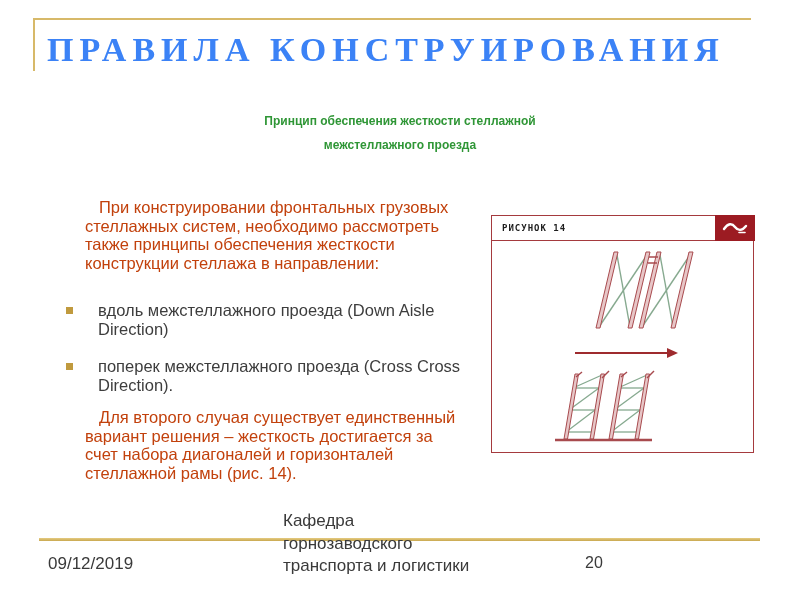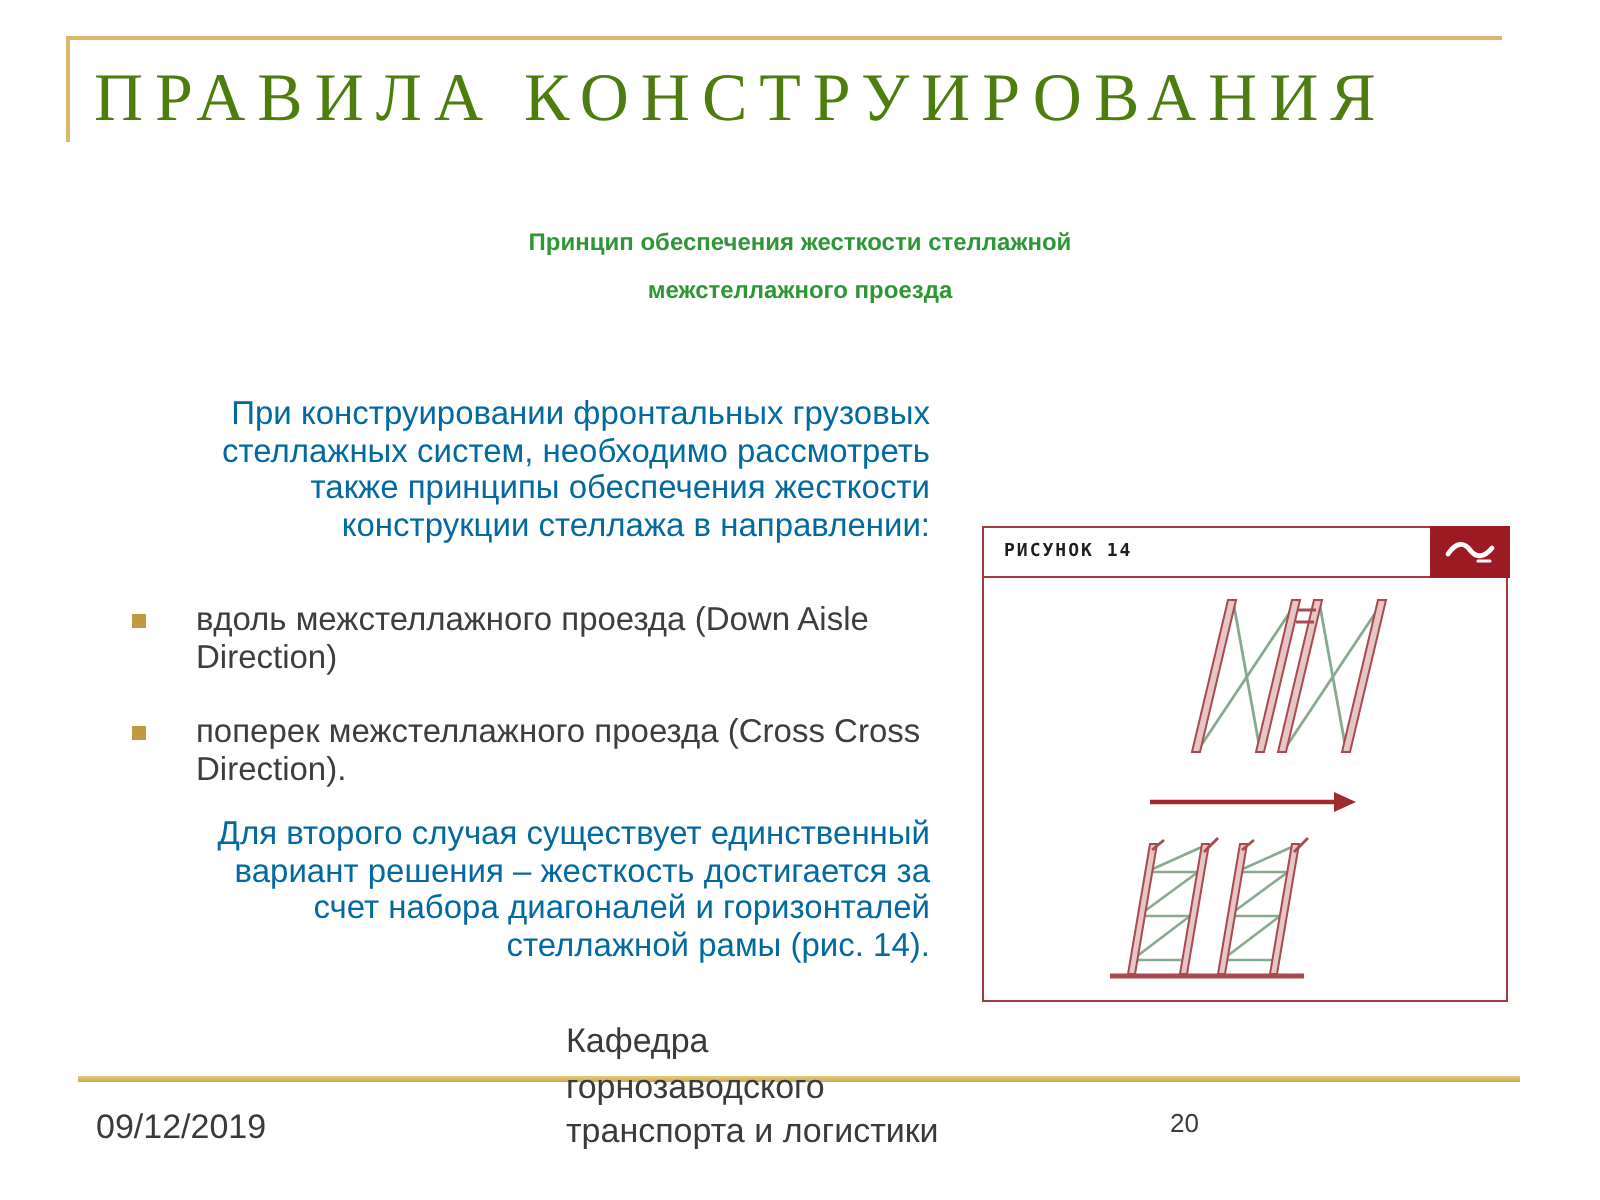--- a/index.html
+++ b/index.html
@@ -10,50 +10,49 @@
   }
   .slide { position:relative; width:800px; height:600px; background:#ffffff; }
 
   
   .gold-top  { position:absolute; left:33px; top:18px; width:718px; height:2px; background:#d7b969; }
   .gold-left { position:absolute; left:33px; top:18px; width:2px; height:53px; background:#d7b969; }
 
   .title {
     position:absolute; left:47px; top:31px; margin:0;
     font-family:"Liberation Serif", serif;
-    font-size:34px; font-weight:normal; letter-spacing:6px;
-    color:#4d7c0f; white-space:nowrap;
+    font-size:34px; font-weight:bold; letter-spacing:6px;
+    color:#3b82f6; white-space:nowrap;
   }
 
   .subtitle {
     position:absolute; left:100px; top:110px; width:600px;
     text-align:center; font-size:12px; font-weight:bold;
     color:#2f9636; line-height:23.5px;
   }
 
   .para {
     position:absolute; left:85px; width:380px; margin:0;
-    font-size:16.5px; line-height:18.7px; color:#0369a1;
+    font-size:16.5px; line-height:18.7px; color:#c2410c;
     text-indent:14px;
-    text-align:right;
   }
   .p1 { top:198px; }
   .p2 { top:408px; }
 
   .bullets { position:absolute; left:65px; top:301px; width:397px; margin:0; padding:0; list-style:none; }
   .bullets li {
     position:relative; padding-left:33px; margin:0 0 19px 0;
     font-size:16.5px; line-height:18.7px; color:#3d3d3d;
   }
   .bullet-sq { position:absolute; left:1px; top:6px; width:7px; height:7px; background:#c09a3e; }
 
   
   .figure {
     position:absolute; left:491px; top:215px; width:263px; height:238px;
-    border:1.5px solid #a53a3e; box-sizing:border-box; background:#fff;margin-top:48px;
+    border:1.5px solid #a53a3e; box-sizing:border-box; background:#fff;
   }
   .fig-header {
     position:relative; height:24px; border-bottom:1.5px solid #a53a3e;
     display:flex; align-items:center;
   }
   .fig-label {
     margin-left:10px;
     font-family:"DejaVu Sans Mono", monospace;
     font-size:9px; font-weight:bold; letter-spacing:1px; color:#1d1d1d;
   }
@@ -67,21 +66,21 @@
   .footer-line {
     position:absolute; left:39px; top:538px; width:721px; height:3px;
     background:linear-gradient(#e5cb82,#c9a84f); z-index:0;
   }
   .footer-date { position:absolute; left:48px; top:554px; font-size:17px; color:#3a3a3a; z-index:1; }
   .footer-dept {
     position:absolute; left:283px; top:510px; width:200px;
     font-size:17px; line-height:22.5px; color:#3a3a3a; z-index:1;
     white-space:pre-line;
   }
-  .footer-page { position:absolute; left:585px; top:554px; font-size:13px; color:#3a3a3a; z-index:1; }
+  .footer-page { position:absolute; left:585px; top:554px; font-size:16px; color:#3a3a3a; z-index:1; }
 </style>
 </head>
 <body>
 
 <div class="slide">
 
   <div class="gold-top"></div>
   <div class="gold-left"></div>
 
   <h1 class="title">ПРАВИЛА КОНСТРУИРОВАНИЯ</h1>

